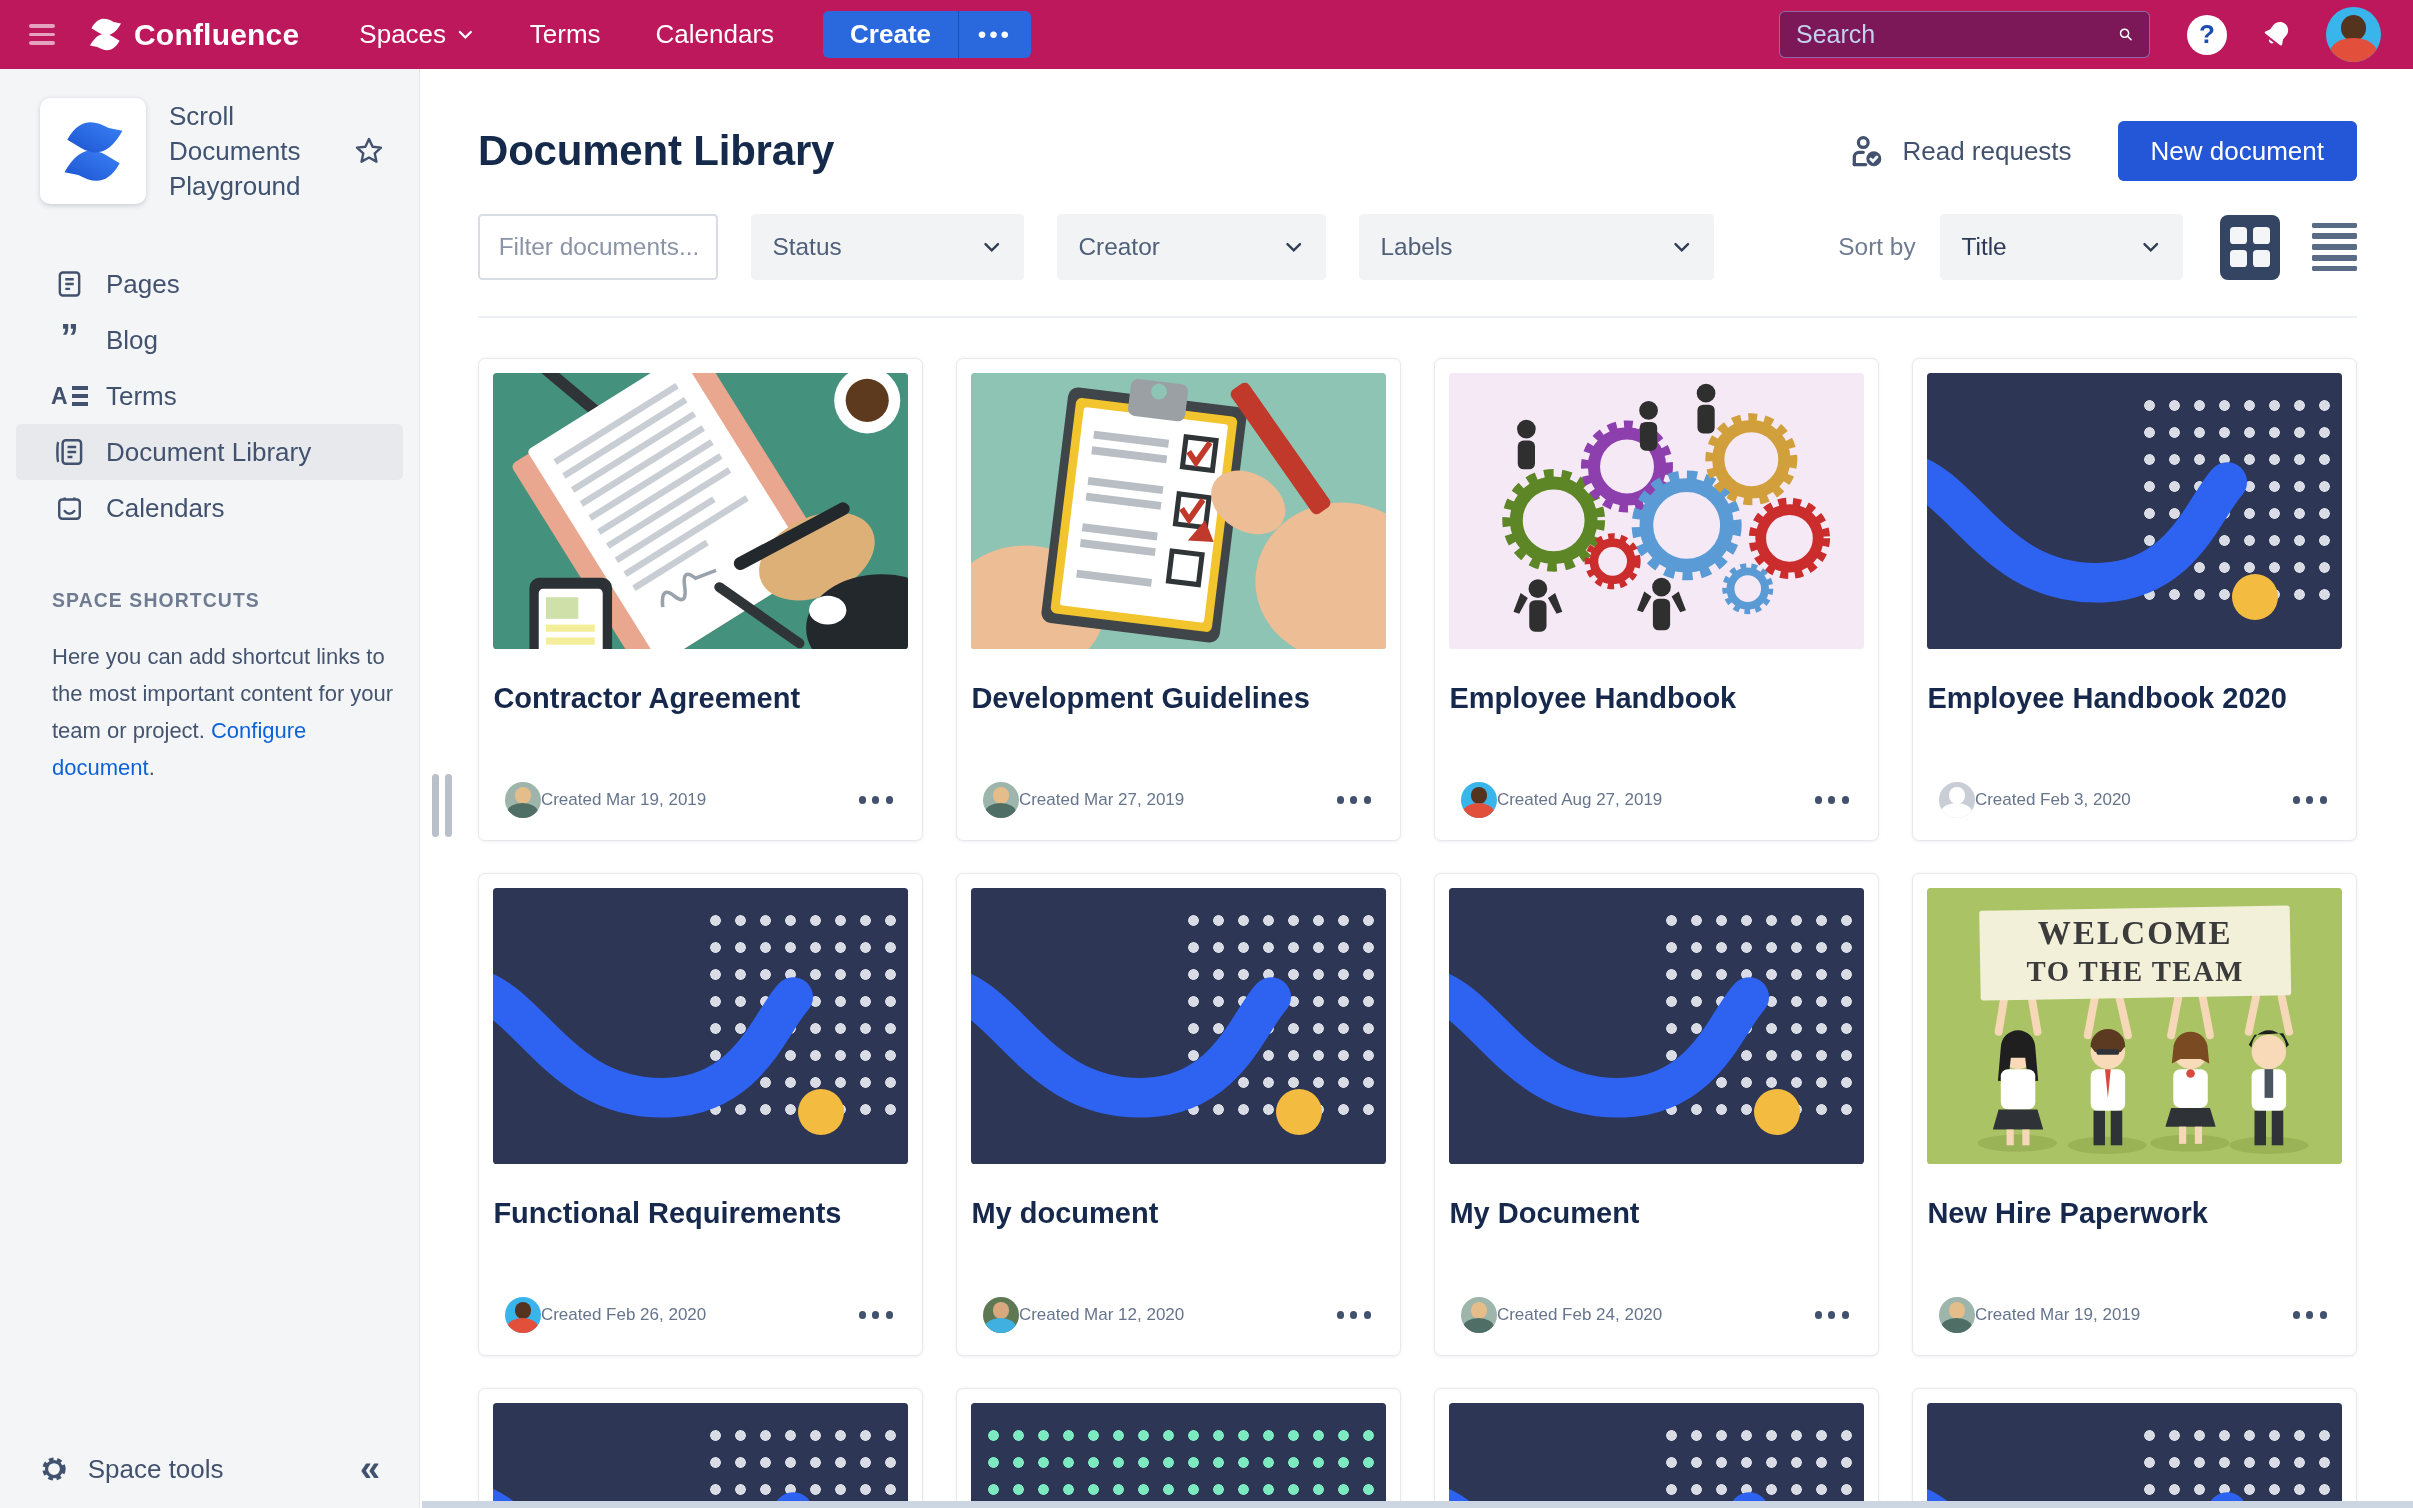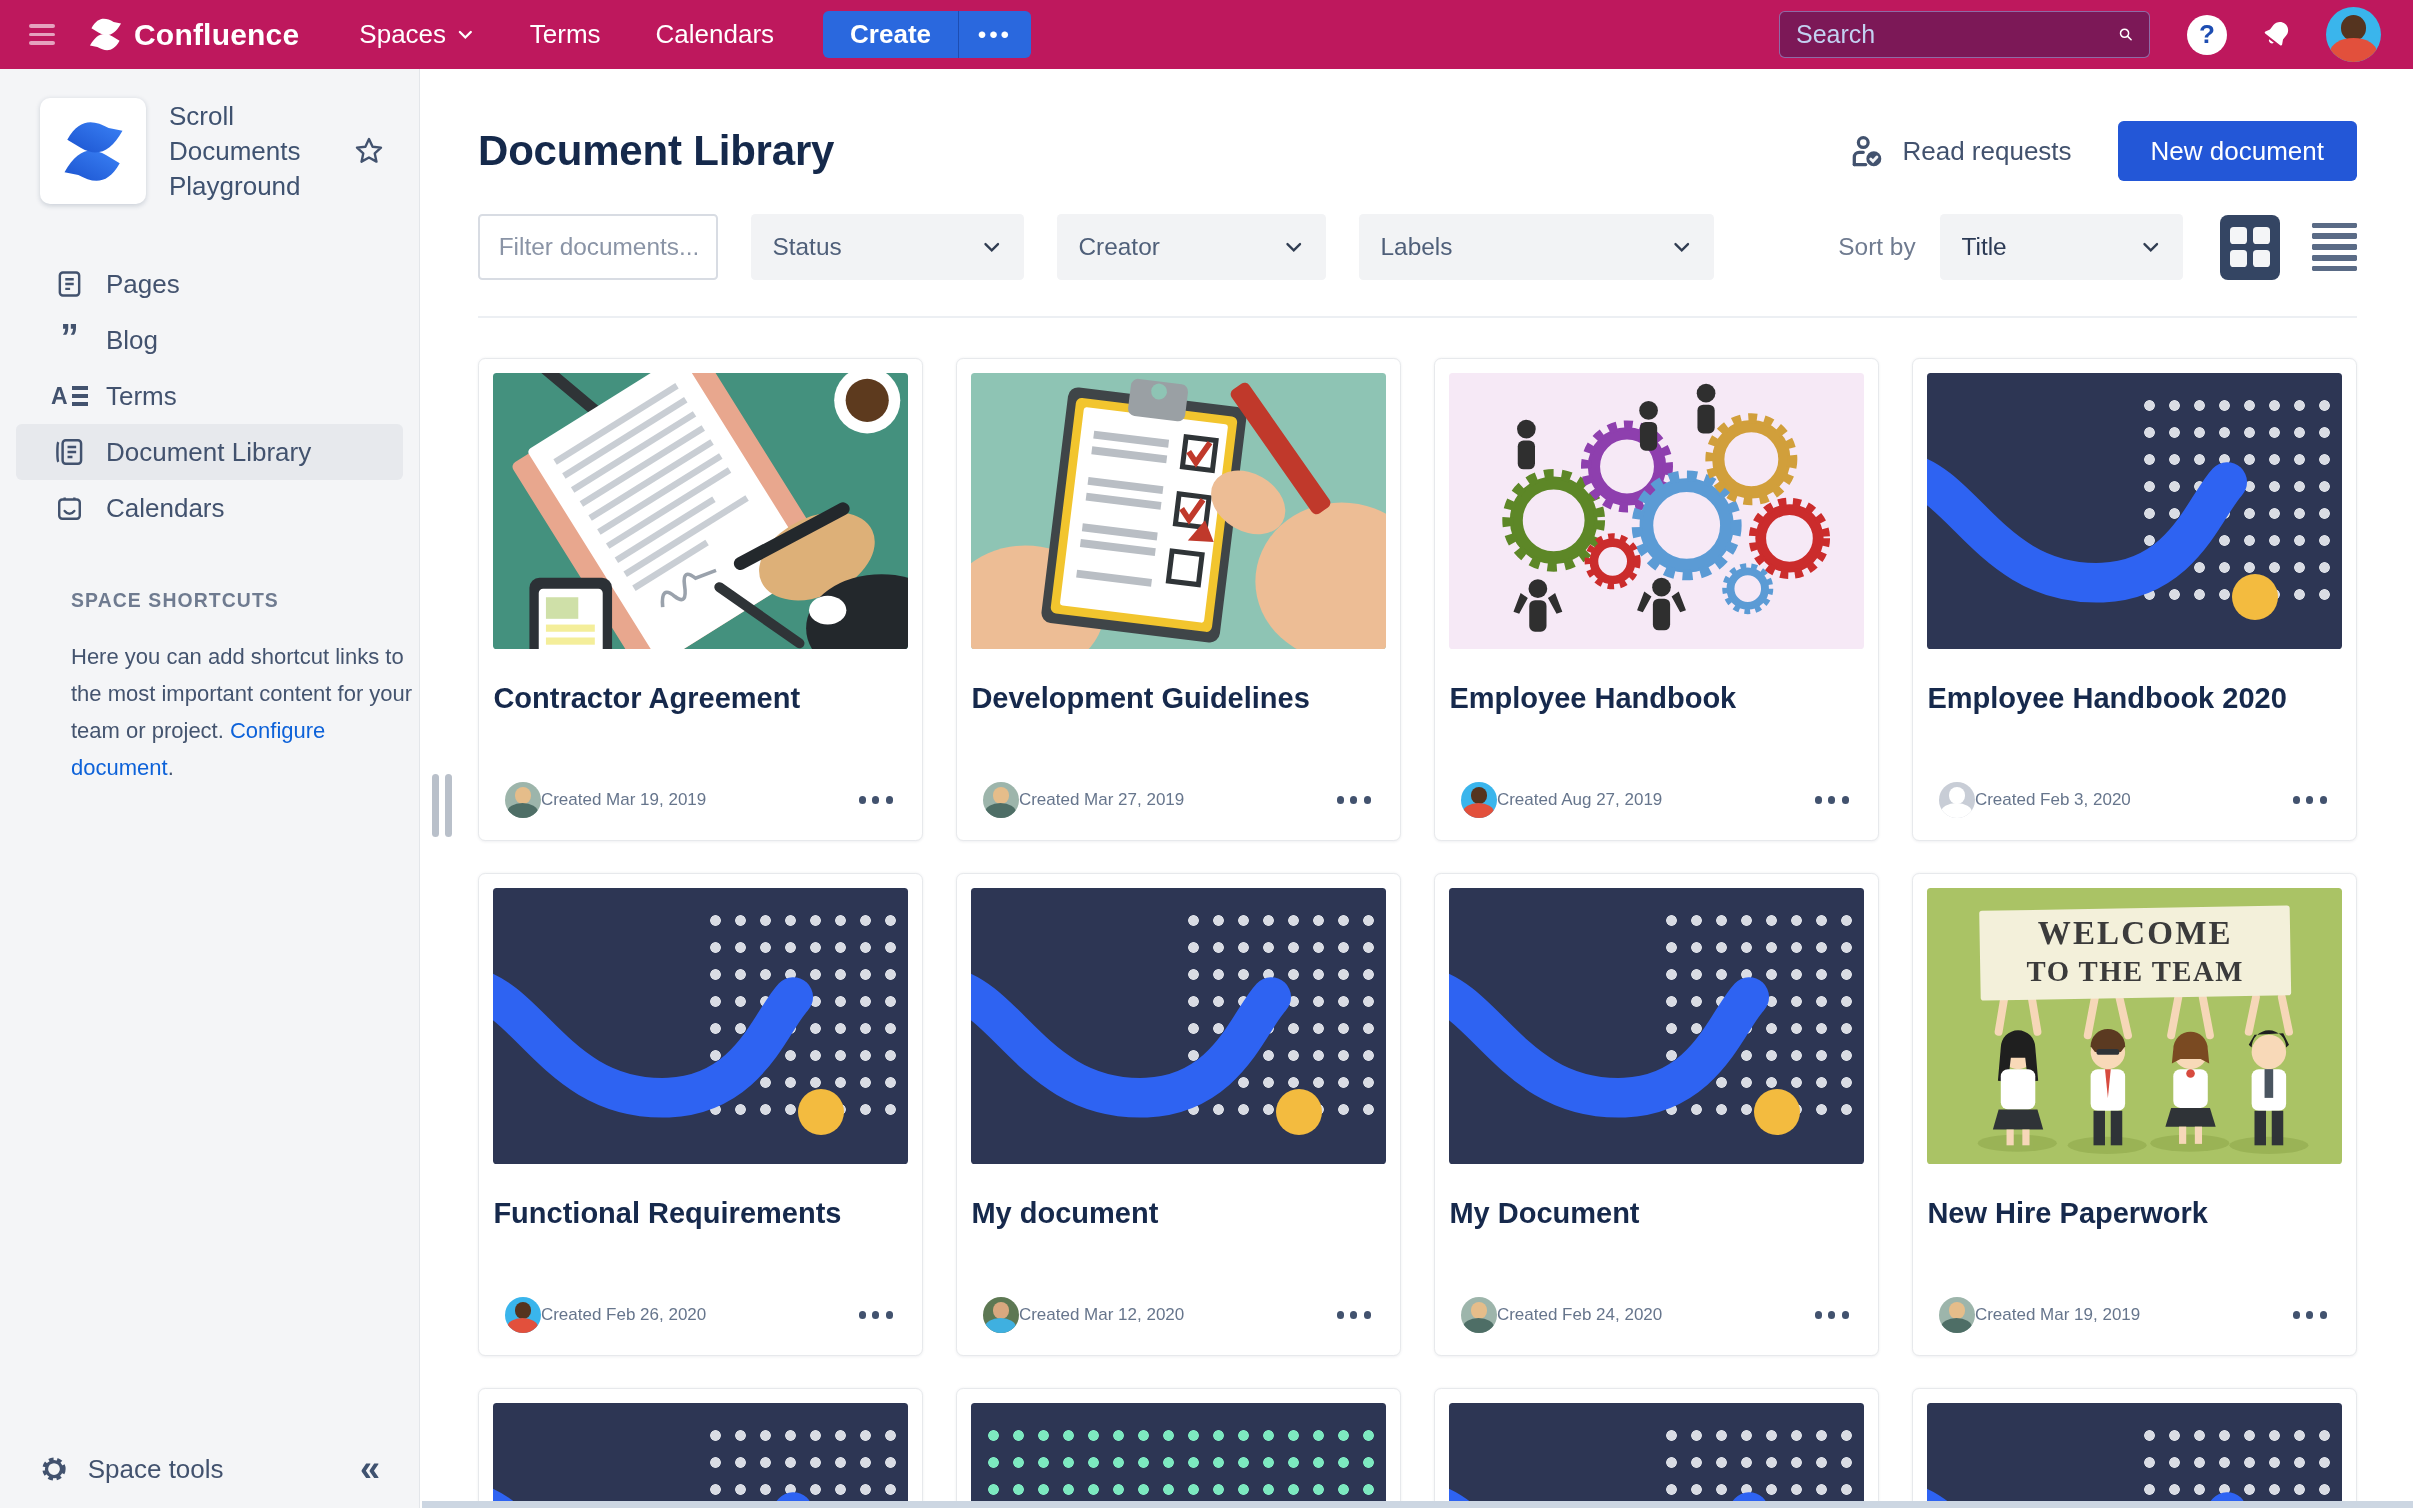--- a/index.html
+++ b/index.html
@@ -49,21 +49,21 @@
   .side-item { height:56px; display:flex; align-items:center; padding:0 20px 0 37px; margin:0 16px;
                border-radius:5.7px; cursor:pointer; }
   .side-item.selected { background:#e7e9ed; }
   .side-icon { width:33px; display:flex; justify-content:center; color:#42526e; }
   .side-label { margin-left:20px; font-size:26px; color:#42526e; }
   .quote-glyph { font-size:37px; font-weight:700; color:#42526e; line-height:21.5px; height:26px; }
   .terms-glyph { display:flex; align-items:center; gap:4.3px; }
   .terms-a { font-size:23px; font-weight:700; color:#42526e; }
   .terms-bars { display:flex; flex-direction:column; gap:4.3px; }
   .terms-bars i { width:16px; height:3.6px; background:#42526e; display:block; }
-  .shortcuts { padding:0 33px;margin-left:38px; }
+  .shortcuts { padding:0 52px; }
   .shortcuts-heading { margin-top:53px; font-size:19.4px; font-weight:700; letter-spacing:1.1px; color:#6f7b90; }
   .shortcuts-text { margin-top:26px; font-size:22px; line-height:37px; color:#44546f; width:343px; }
   .shortcuts-link { color:#0d62d9; cursor:pointer; }
   .sidebar-bottom { position:absolute; left:0; right:0; bottom:0; height:78px; display:flex; align-items:center;
                     padding:0 39px; }
   .space-tools-label { margin-left:18.7px; font-size:26px; color:#42526e; }
   .collapse-glyph { margin-left:auto; font-size:36px; color:#3f5270; font-weight:700; cursor:pointer; }
   .resize-handle { position:absolute; left:432px; top:774px; display:flex; gap:5.7px; cursor:col-resize; z-index:60; }
   .resize-handle i { display:block; width:7.2px; height:63px; border-radius:3.6px; background:#b9c0ca; }
 

